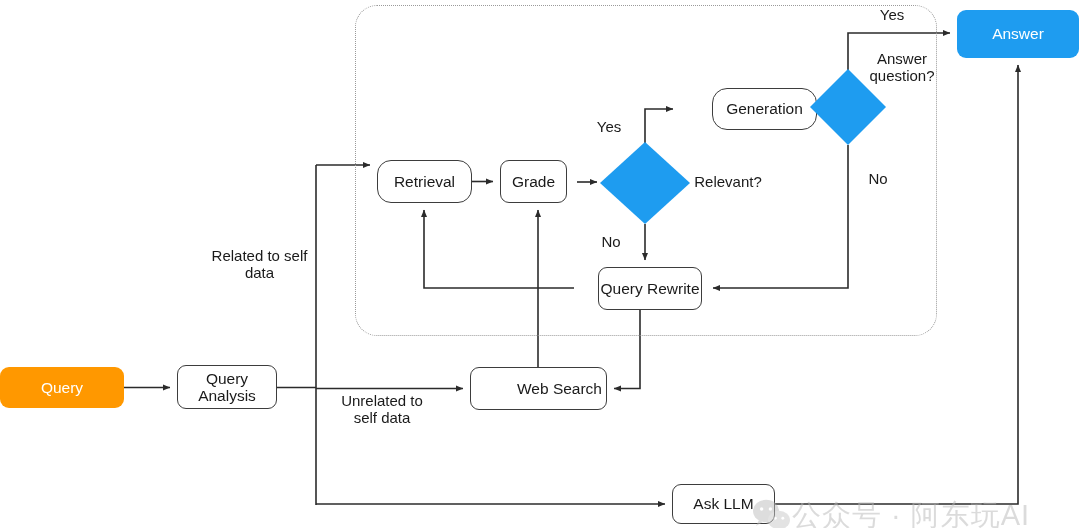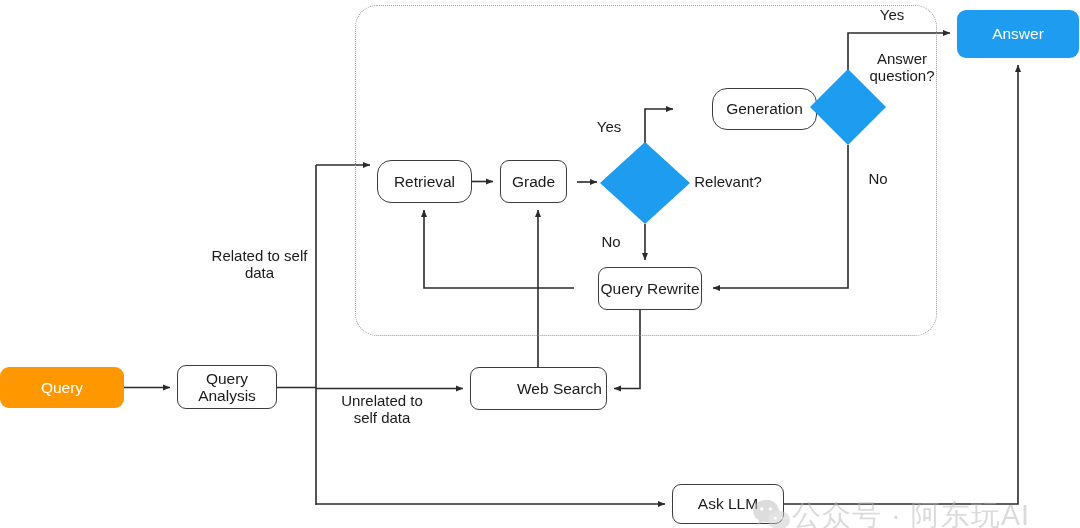--- a/index.html
+++ b/index.html
@@ -137,21 +137,21 @@
   </svg>
 
   <div class="node term" id="node-query" style="left: 0px; top: 367px; width: 124px; height: 41px; white-space: pre-line; background: rgb(255, 152, 0);">Query</div>
   <div class="node proc" id="node-query-analysis" style="left: 177px; top: 365px; width: 100px; height: 44px; white-space: pre-line;">Query
 Analysis</div>
   <div class="node proc" id="node-retrieval" style="left: 377px; top: 160px; width: 95px; height: 43px; white-space: pre-line; border-radius: 14px;">Retrieval</div>
   <div class="node proc" id="node-grade" style="left: 500px; top: 160px; width: 67px; height: 43px; white-space: pre-line;">Grade</div>
   <div class="node proc" id="node-generation" style="left: 712px; top: 88px; width: 105px; height: 42px; white-space: pre-line; border-radius: 15px;">Generation</div>
   <div class="node proc" id="node-query-rewrite" style="left: 574px; top: 267px; width: 104px; height: 43px; white-space: pre-line; margin-left: 24px;">Query Rewrite</div>
   <div class="node proc" id="node-web-search" style="left: 470px; top: 367px; width: 137px; height: 43px; white-space: pre-line; padding-left: 42px;">Web Search</div>
-  <div class="node proc" id="node-ask-llm" style="left: 672px; top: 484px; width: 112px; height: 40px; white-space: pre-line;">Ask LLM</div>
+  <div class="node proc" id="node-ask-llm" style="left: 672px; top: 484px; width: 103px; height: 40px; white-space: pre-line;">Ask LLM</div>
   <div class="node term" id="node-answer" style="left: 957px; top: 10px; width: 122px; height: 48px; white-space: pre-line; background: rgb(30, 156, 240);">Answer</div>
 
   <svg class="diamond" id="diamond-relevant" width="90" height="82" viewBox="0 0 90 82" style="left: 600px; top: 142px;">
       <polygon points="45,0 90,41 45,82 0,41" fill="#1E9CF0"></polygon>
     </svg>
   <svg class="diamond" id="diamond-answer-question" width="76" height="76" viewBox="0 0 76 76" style="left: 810px; top: 69px;">
       <polygon points="38,0 76,38 38,76 0,38" fill="#1E9CF0"></polygon>
     </svg>
 
   <div class="edge-label" id="lbl-0" style="left: 197px; top: 247px; width: 125px;">Related to self

